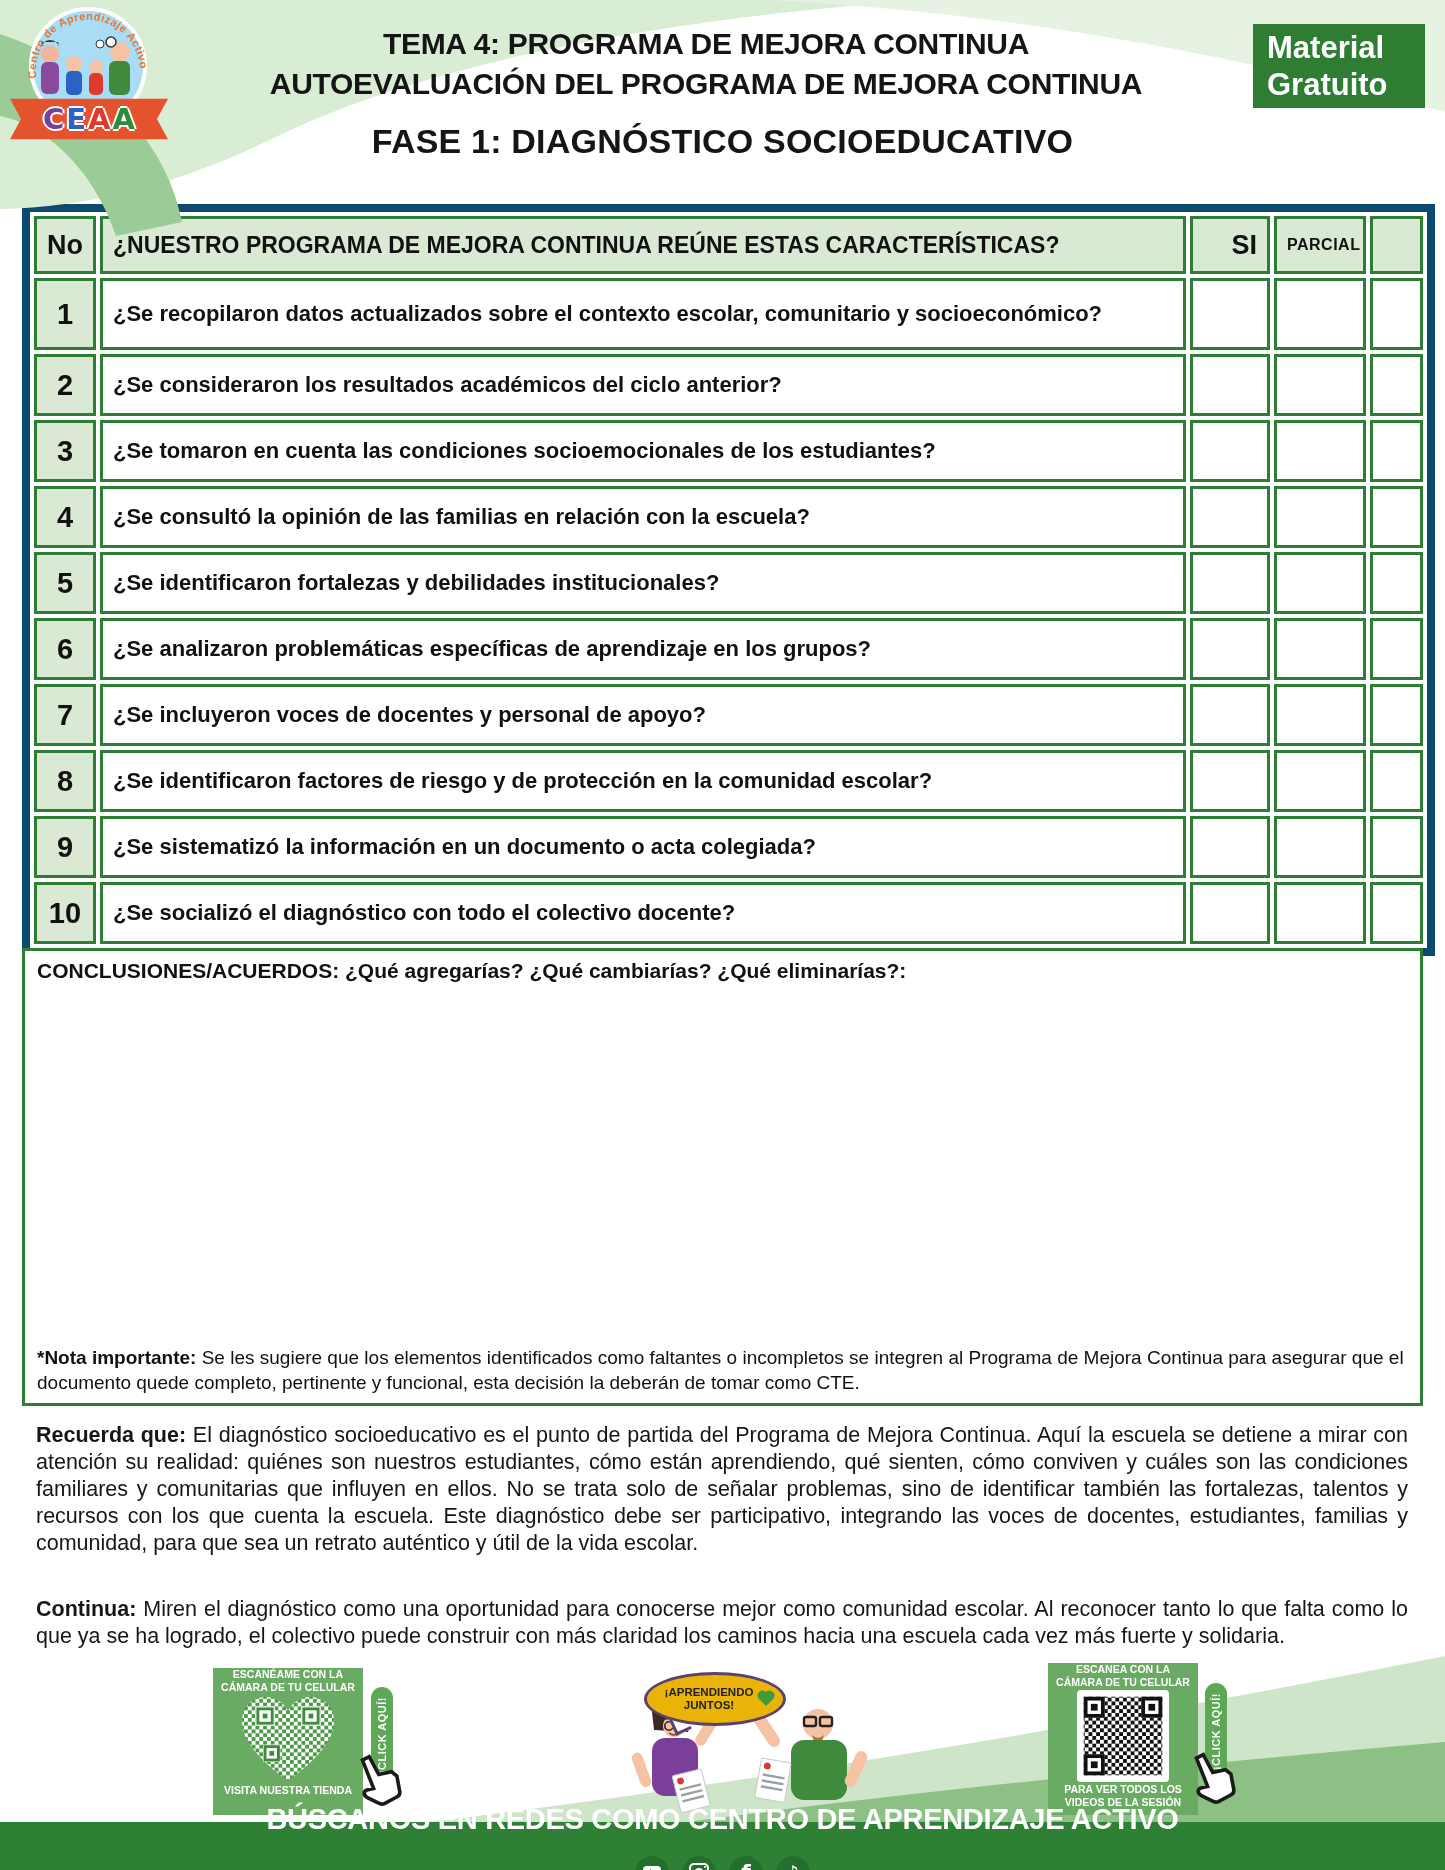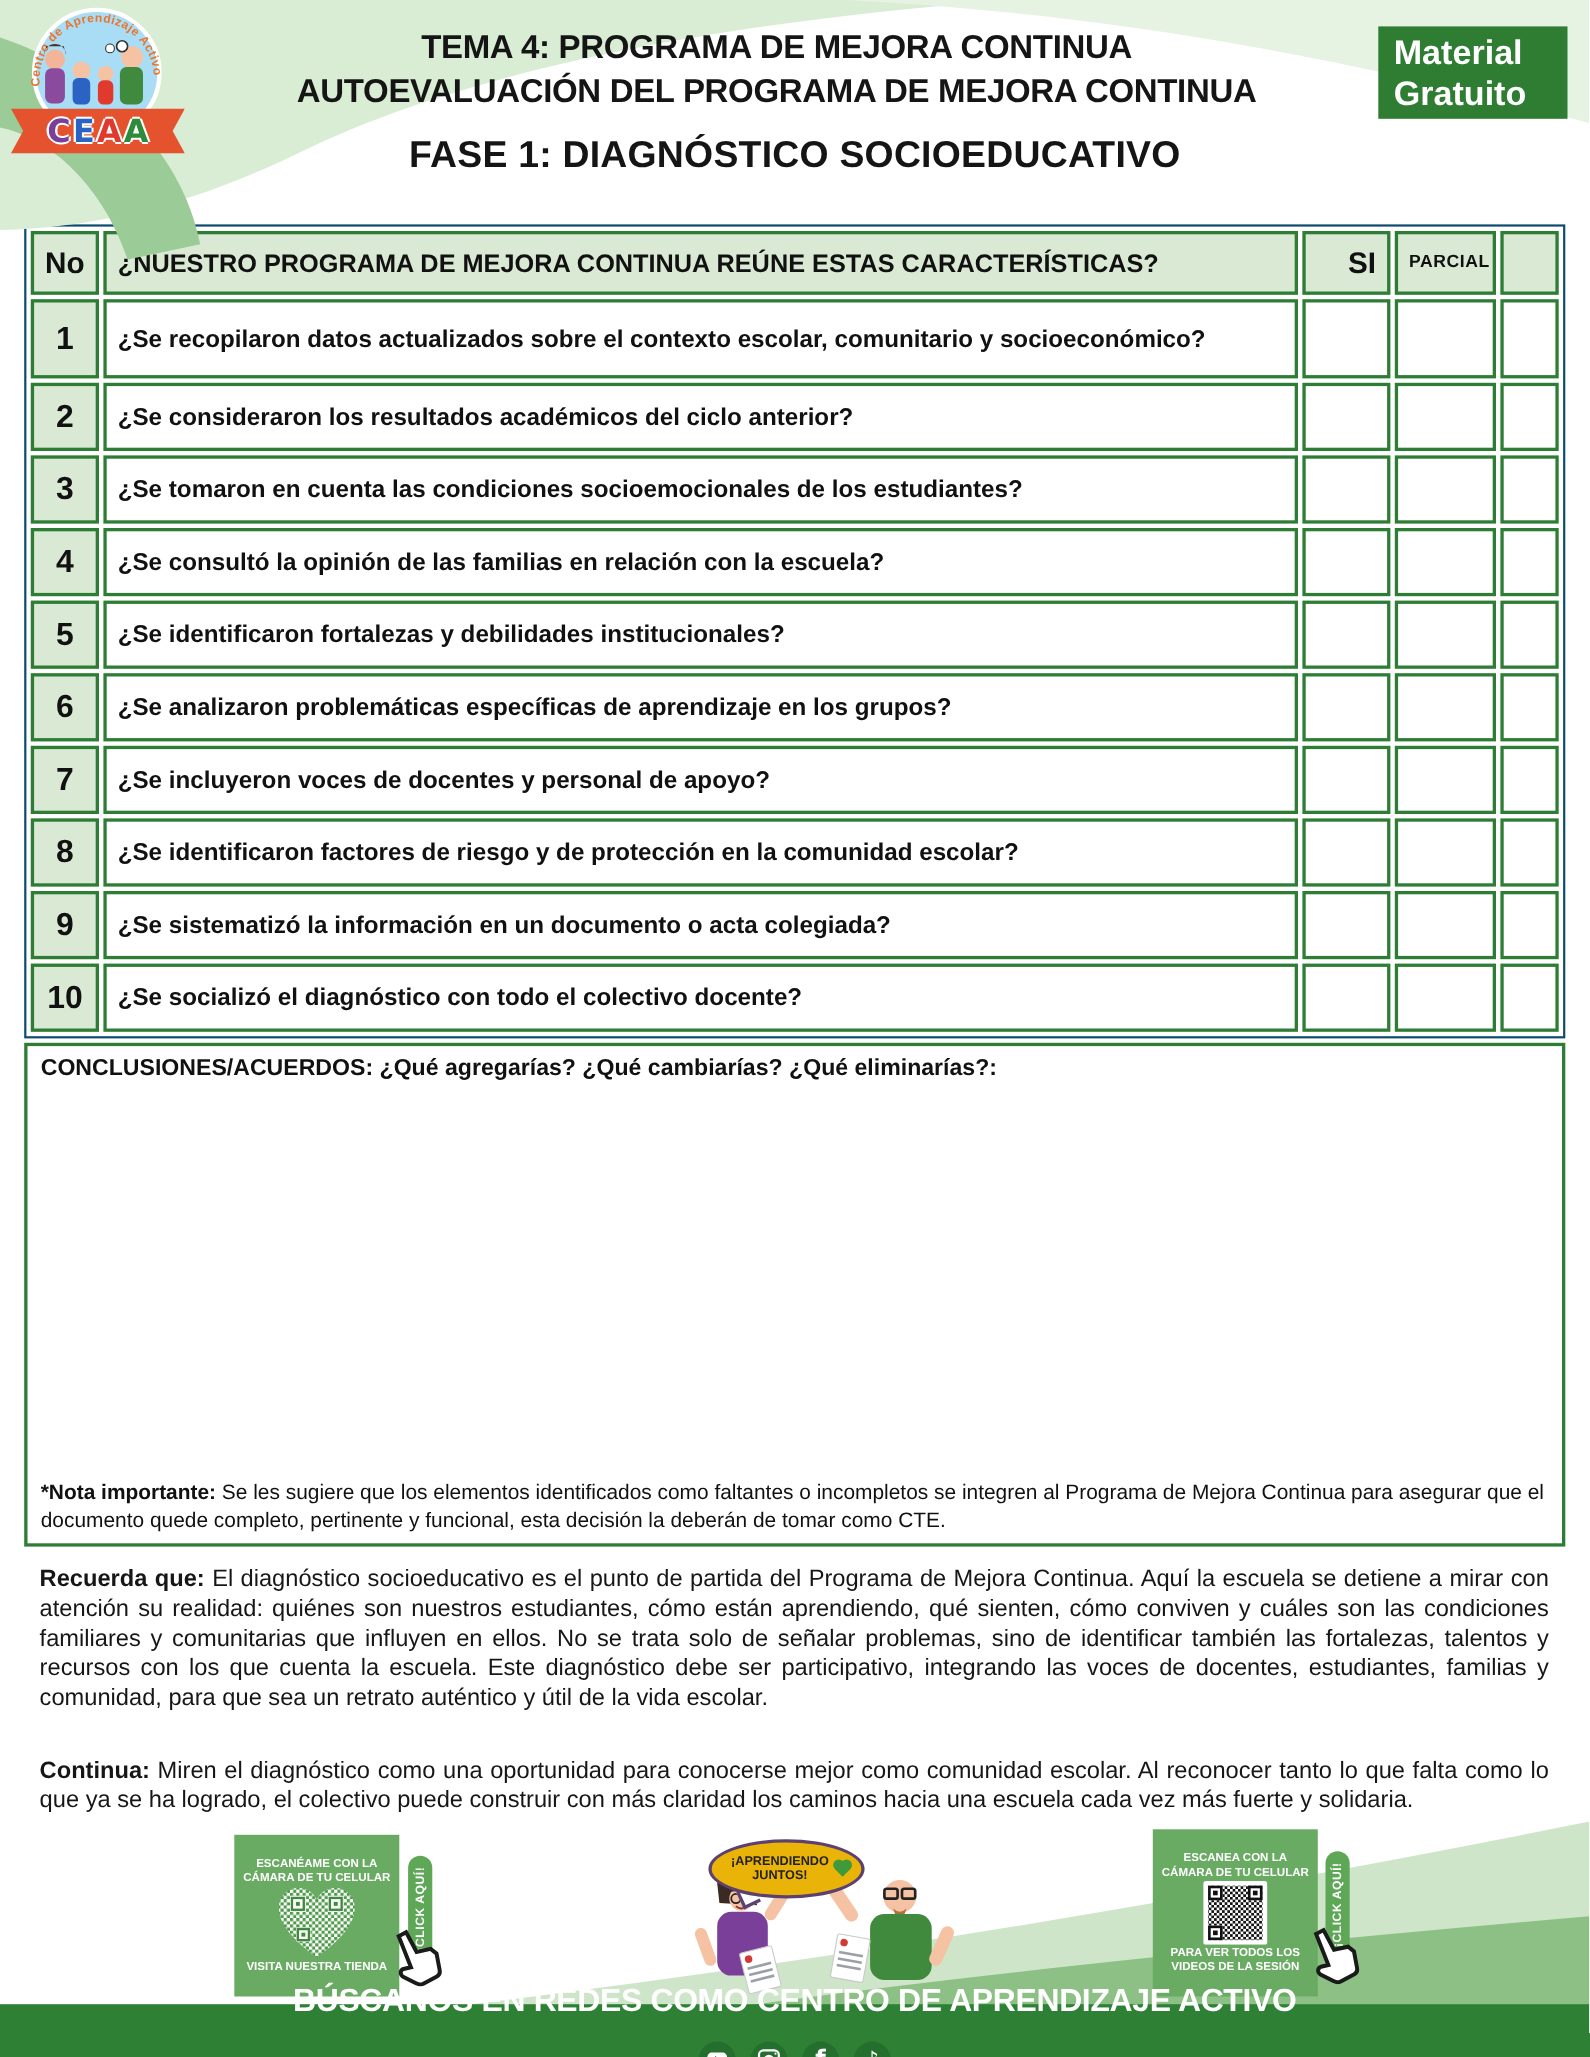--- a/index.html
+++ b/index.html
@@ -12,21 +12,21 @@
   .title-block{left:175px;top:24px;width:1062px;text-align:center;z-index:4;}
   .title-line{font-size:30px;font-weight:bold;color:#151515;line-height:40px;letter-spacing:-0.3px;}
   .badge{left:1253px;top:24px;width:172px;height:84px;background:#2e7d32;z-index:5;
          display:flex;align-items:center;padding-left:14px;box-sizing:border-box;}
   .badge span{color:#fff;font-weight:bold;font-size:31px;line-height:37px;width:150px;}
   .phase{left:0;top:122px;width:1445px;text-align:center;font-size:34px;font-weight:bold;
          color:#151515;letter-spacing:0.2px;z-index:4;}
 
   
   table.eval{position:absolute;left:22px;top:204px;width:1401px;border-collapse:separate;
-             border-spacing:4px;border:2px solid #0c4a6e;background:#fff;table-layout:fixed;}
+             border-spacing:4px;border:8px solid #0c4a6e;background:#fff;table-layout:fixed;}
   table.eval th,table.eval td{border:3px solid #2e7d35;box-sizing:border-box;padding:4px 10px;}
   table.eval th{background:#d9e9d3;}
   td.numcell{background:#d9e9d3;text-align:center;font-weight:bold;font-size:29px;}
   th.h-no{width:62px;font-size:27px;text-align:center;}
   th.h-q{width:1086px;text-align:left;font-size:23px;padding-left:14px;}
   th.h-si{width:80px;font-size:27px;text-align:right;}
   th.h-parcial{width:92px;font-size:16px;text-align:center;letter-spacing:0.5px;}
   th.h-blank{width:53px;}
   td.qcell{font-weight:bold;font-size:22px;text-align:justify;padding:6px 16px;line-height:1.25;}
   thead tr{height:58px;}
@@ -42,21 +42,21 @@
   .note{position:absolute;left:12px;right:12px;bottom:8px;font-size:19px;line-height:25px;}
   .bold{font-weight:bold;}
 
   
   .para{left:36px;width:1372px;font-size:21.5px;line-height:27px;text-align:justify;color:#161616;}
   .p-recuerda{top:1422px;}
   .p-consejo{top:1596px;}
 
   
   .qr-panel{background:#6aab63;border-radius:0;z-index:6;box-sizing:border-box;
-            display:flex;flex-direction:column;align-items:center;padding:20px 4px;}
+            display:flex;flex-direction:column;align-items:center;padding:0 4px;}
   .qr-left{left:213px;top:1668px;width:150px;height:147px;}
   .qr-right{left:1048px;top:1663px;width:150px;height:152px;}
   .qr-cap{color:#fff;font-weight:bold;font-size:10.5px;line-height:13px;text-align:center;}
   .heart-qr{width:96px;height:88px;margin:1px 0;}
   .sq-qr{width:92px;height:92px;margin:1px 0;}
   .click-pill{width:22px;height:98px;background:#5ea757;border-radius:11px;z-index:6;
               display:flex;align-items:center;justify-content:center;}
   .click-pill span{writing-mode:vertical-rl;transform:rotate(180deg);color:#fff;
                    font-weight:bold;font-size:11px;letter-spacing:0.5px;white-space:nowrap;}
   .pill-left{left:371px;top:1687px;}

